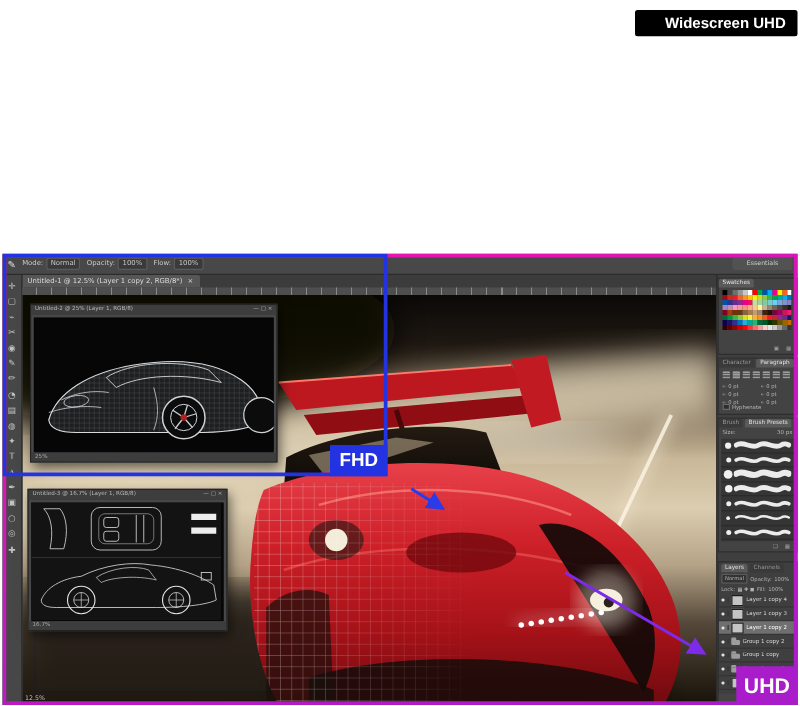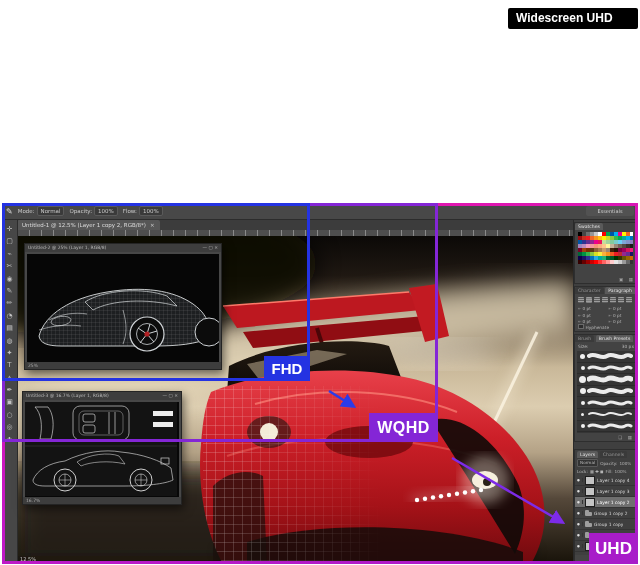--- a/index.html
+++ b/index.html
@@ -3,21 +3,21 @@
 <meta charset="utf-8">
 <style>
   html,body{margin:0;padding:0;background:#fff;}
   .page{position:relative;width:640px;height:565px;background:#fff;overflow:hidden;
         font-family:"Liberation Sans",sans-serif;}
 
   
   .hero{position:absolute;top:2px;left:0;right:0;text-align:center;color:#121212;
         font-weight:700;font-size:37px;line-height:42px;letter-spacing:-1.2px;}
   .badge{position:absolute;left:508px;top:8px;width:130px;height:21px;background:#000;
-         color:#fff;font-size:12px;font-weight:700;line-height:21px;padding-left:8px;
+         color:#fff;font-size:12px;font-weight:700;line-height:21px;padding-left:24px;
          box-sizing:border-box;border-radius:2px;}
 
   
   .shot{position:absolute;left:2px;top:203px;width:636px;height:361px;background:#3c3c3c;
         overflow:hidden;font-family:"DejaVu Sans",sans-serif;}
 
   
   .ps-options{position:absolute;left:0;top:0;right:0;height:16px;background:#484848;
               border-bottom:1px solid #2c2c2c;display:flex;align-items:center;gap:5px;
               padding-left:4px;color:#c9c9c9;font-size:5.5px;z-index:2;}
@@ -620,23 +620,20 @@
             <span>❏</span>
             <span>⊞</span>
             <span>▦</span>
           </div>
       </div>
     </div>
 
     <div class="ov ov-uhd">
       <span class="ovlbl">UHD</span>
     </div>
-    <div class="ov ov-wqhd">
-      <span class="ovlbl">WQHD</span>
-    </div>
     <div class="ov ov-fhd">
       <span class="ovlbl">FHD</span>
     </div>
 
     <svg class="arrows" width="636" height="361">
       <defs>
         <marker id="ah1" markerWidth="6" markerHeight="6" refX="4.5" refY="3" orient="auto">
           <path d="M0,0 L6,3 L0,6 Z" fill="#2B3BE8"></path>
         </marker>
         <marker id="ah2" markerWidth="6" markerHeight="6" refX="4.5" refY="3" orient="auto">

